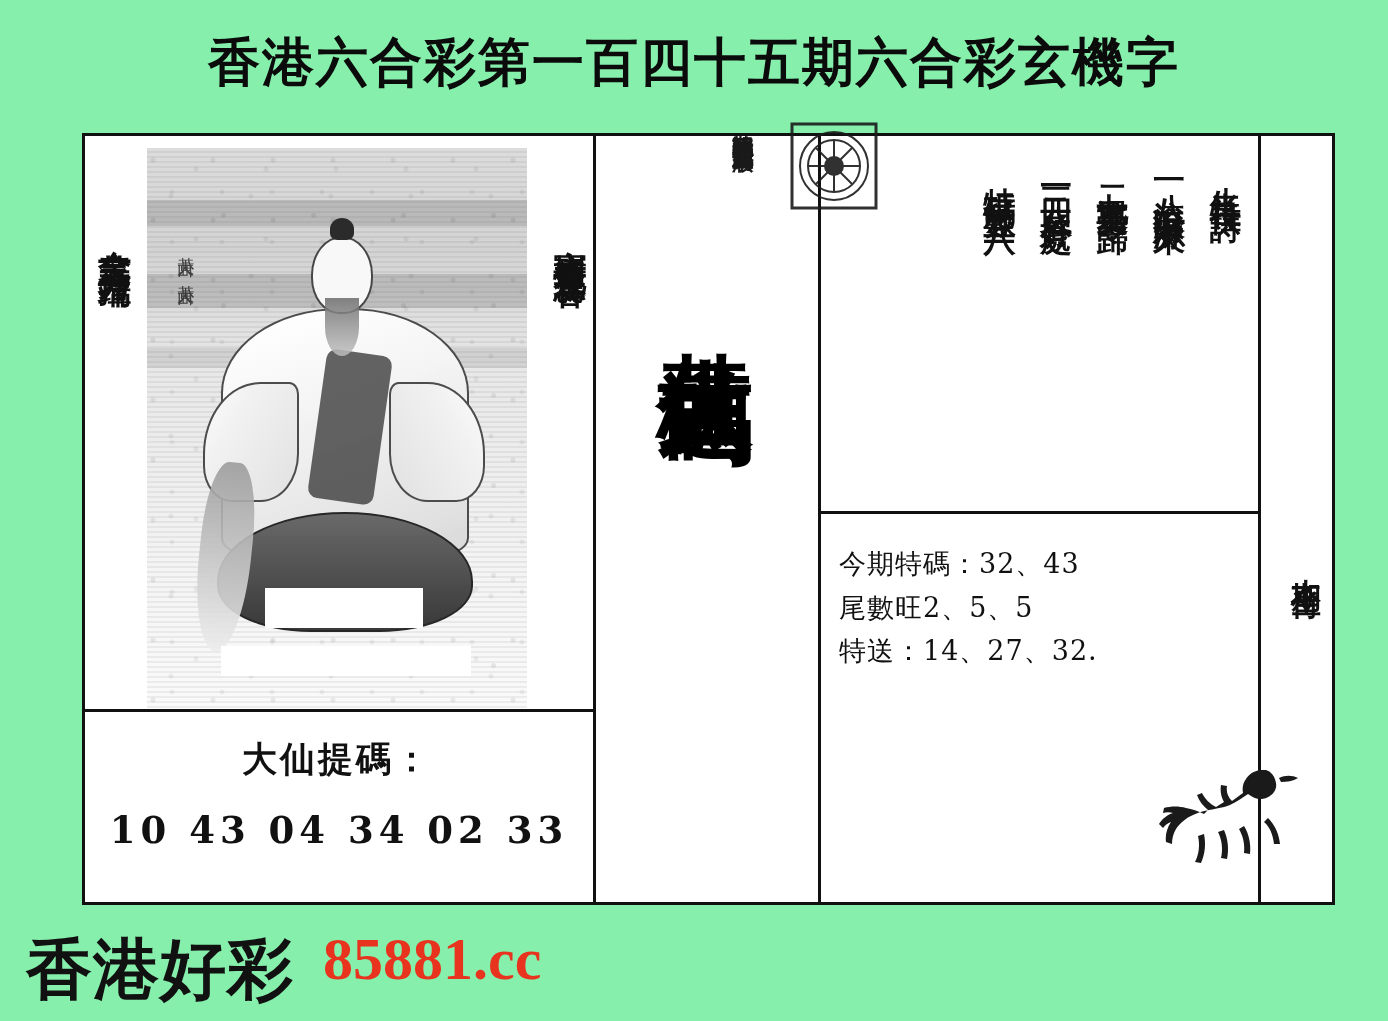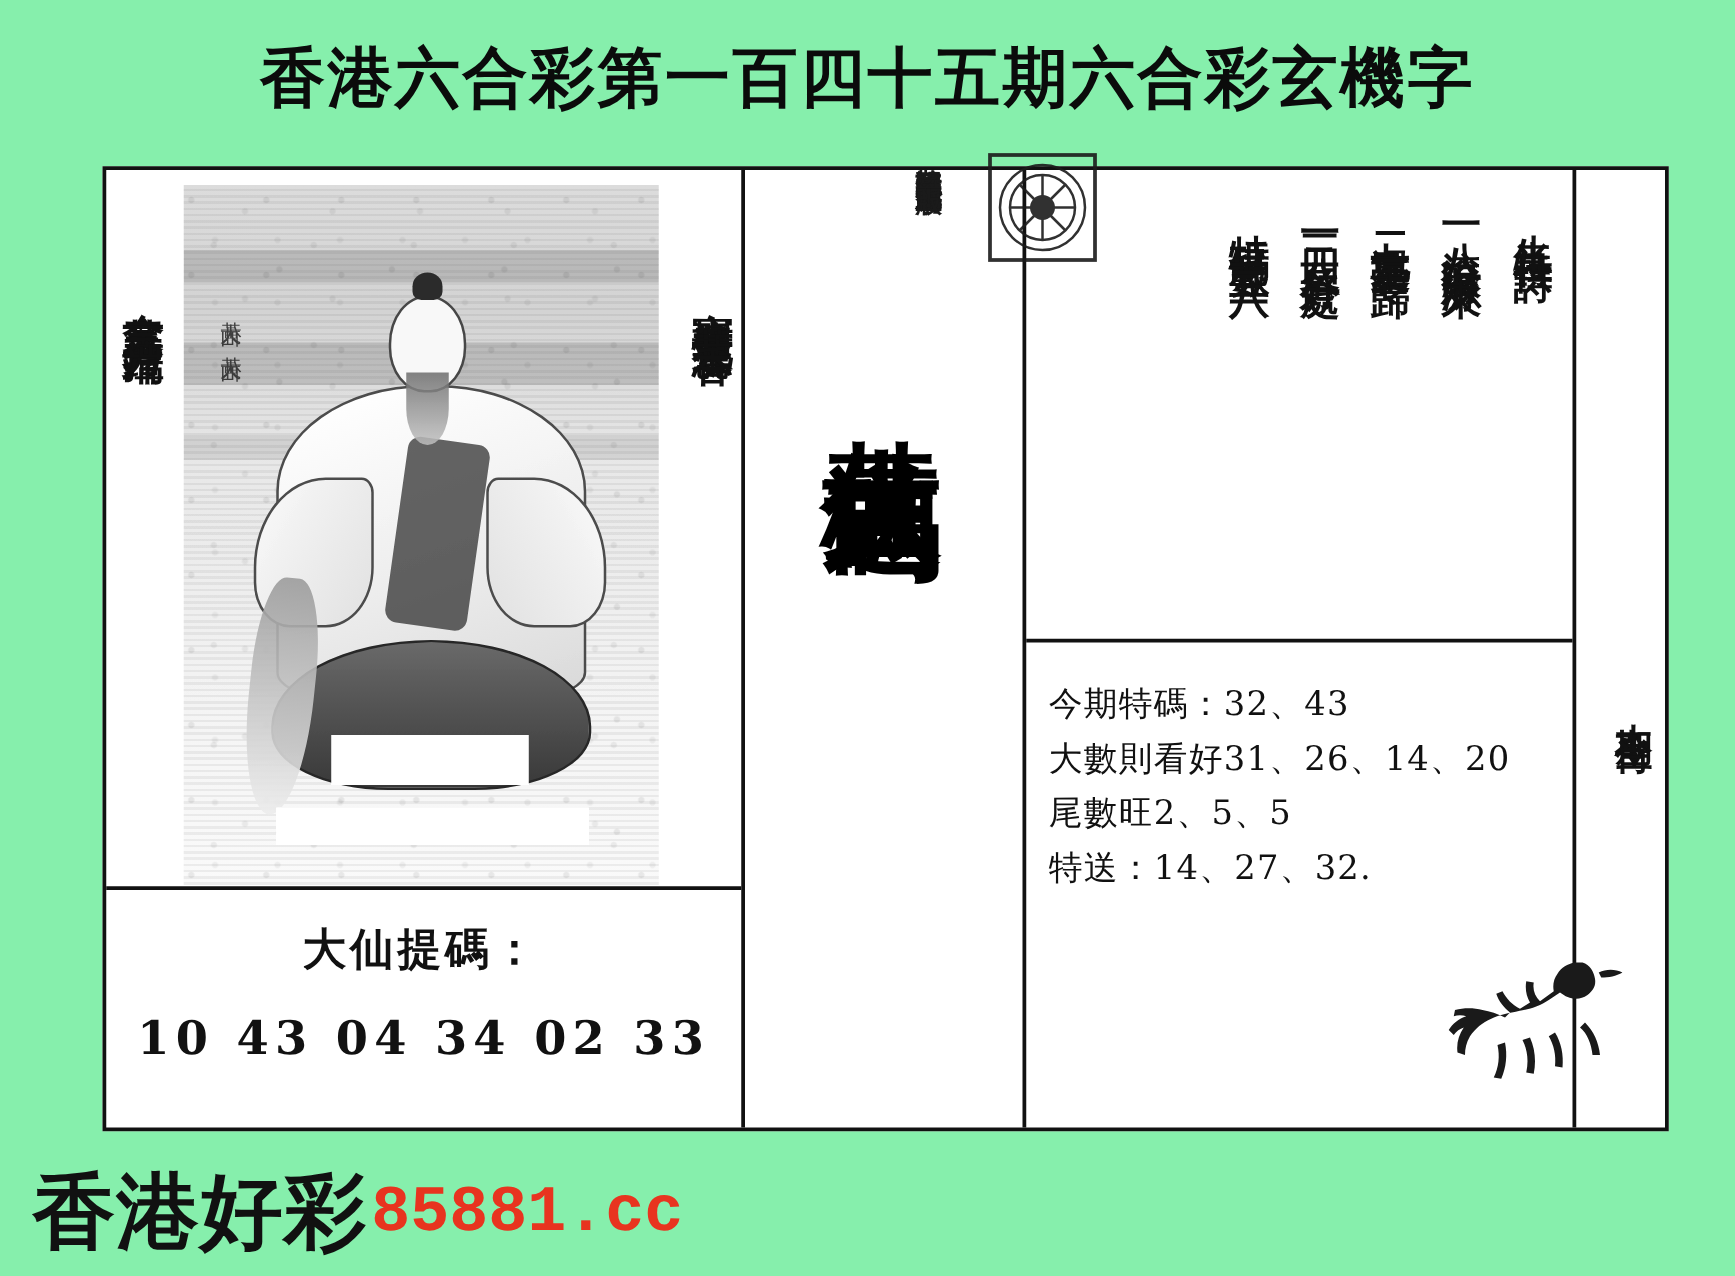--- a/index.html
+++ b/index.html
@@ -302,34 +302,34 @@
   .horse {
     position: absolute;
     right: 34px; bottom: 26px;
     width: 150px; height: 120px;
   }
 
   
   .watermark {
     position: absolute;
     left: 26px; bottom: 6px;
-    display: flex; align-items: center; gap: 3px;
+    display: flex; gap: 29px;
     white-space: nowrap;
   }
   .watermark .cn {
     font-family: "DejaVu Sans", sans-serif;
     font-weight: bold;
     font-size: 66px;
     color: #111;
     letter-spacing: 1px;
   }
   .watermark .num {
-    font-family: Liberation Mono, monospace;
-    font-weight: bold;
-    font-size: 52px;
+    font-family: Liberation Serif, serif;
+    font-weight: bold;
+    font-size: 60px;
     color: #e8341f;
     letter-spacing: 0px;
   }
 </style>
 </head>
 <body>
 
 <div class="page">
 
   <div class="top-title">香港六合彩第一百四十五期六合彩玄機字</div>
@@ -385,21 +385,20 @@
     <div class="poem">
       <div class="line head-line">生肖特供詩</div>
       <div class="line">一八滾滾財源來</div>
       <div class="line">二九還要零一歸</div>
       <div class="line">三一四八各好處</div>
       <div class="line">特碼尾數五三八</div>
     </div>
 
     <div class="picks">
       <div class="row">今期特碼：32、43</div>
-      <div class="row">大數則看好31、26、14、20</div>
       <div class="row">尾數旺2、5、5</div>
       <div class="row">特送：14、27、32.</div>
     </div>
 
     <div class="edge-label">本期生肖</div>
 
     <svg class="horse" viewBox="0 0 150 120">
       <g fill="#1a1a1a">
         <path d="M118 14 c6 2 9 7 10 13 c1 6 -2 10 -6 13 c-3 2 -6 3 -9 3 c-5 0 -9 -2 -13 -5 l-9 6 c-6 4 -13 7 -20 8 c-9 2 -18 3 -26 7 c-7 3 -13 8 -17 14 c-3 5 -4 10 -4 15 l-6 -2 c-1 -7 1 -14 5 -20 c-3 1 -6 3 -8 6 l-4 -4 c3 -5 8 -9 14 -11 c-3 -1 -7 -1 -10 0 l1 -5 c7 -2 15 -2 22 0 c6 1 12 3 18 6 l4 -4 c-5 -4 -9 -9 -11 -15 l5 -2 c3 6 8 11 14 14 l8 -5 c-3 -5 -4 -11 -3 -17 l6 1 c-1 6 1 11 5 15 l11 -8 c-1 -5 0 -10 3 -14 c3 -5 8 -8 14 -9 z"></path>
         <path d="M56 78 c2 10 1 20 -3 29 l-6 -1 c4 -8 5 -17 3 -26 z"></path>

